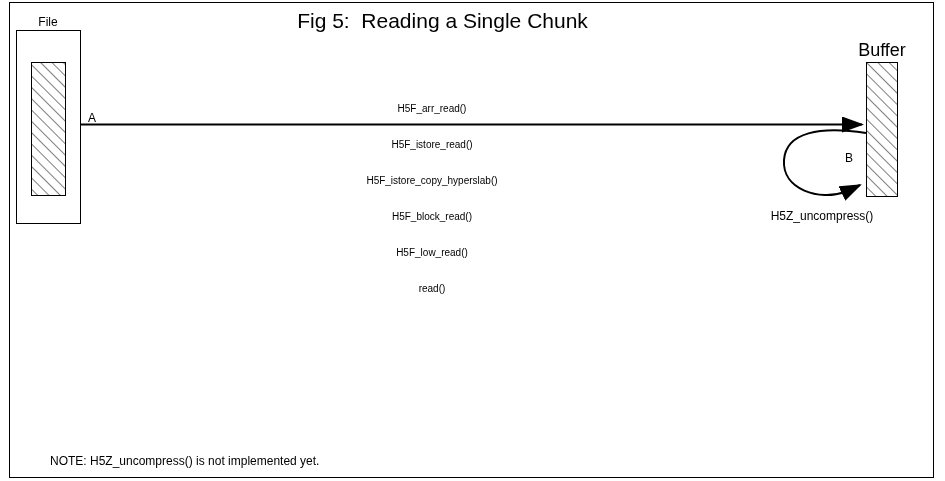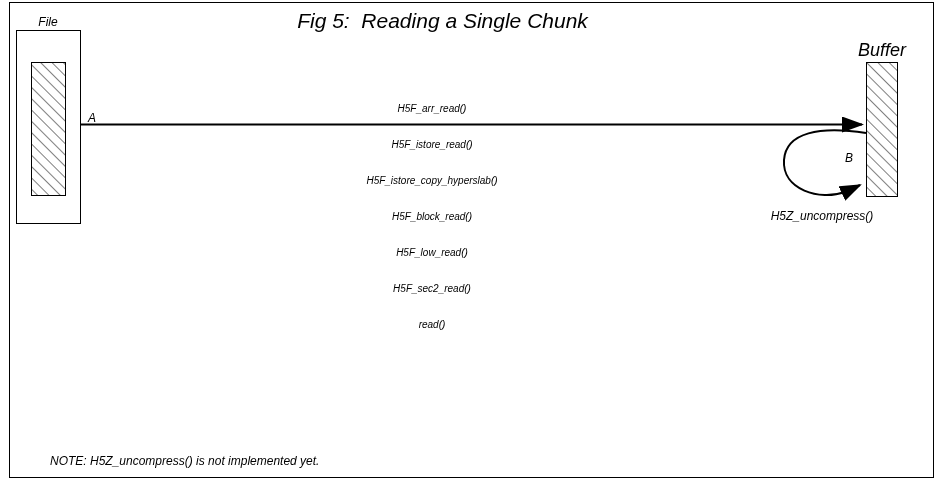--- a/index.html
+++ b/index.html
@@ -31,21 +31,20 @@
     left: 0;
     top: 0;
     width: 945px;
     height: 481px;
     pointer-events: none;
   }
   .txt {
     position: absolute;
     white-space: pre;
     line-height: 1;
-    font-style: italic;
   }
   #title {
     left: 0;
     top: 10px;
     width: 885px;
     text-align: center;
     font-size: 21px;
   }
   #file-label {
     left: 16px;
@@ -137,19 +136,18 @@
   <div class="txt" id="label-a">A</div>
   <div class="txt" id="label-b">B</div>
   <div class="txt" id="uncompress-label">H5Z_uncompress()</div>
 
   <div class="txt" id="call-stack">
     <span class="call-line">H5F_arr_read()</span>
     <span class="call-line">H5F_istore_read()</span>
     <span class="call-line">H5F_istore_copy_hyperslab()</span>
     <span class="call-line">H5F_block_read()</span>
     <span class="call-line">H5F_low_read()</span>
-    <span class="call-line">H5F_sec2_read()</span>
     <span class="call-line">read()</span>
   </div>
 
   <div class="txt" id="note">NOTE: H5Z_uncompress() is not implemented yet.</div>
 
 </div>
 
 </body></html>

